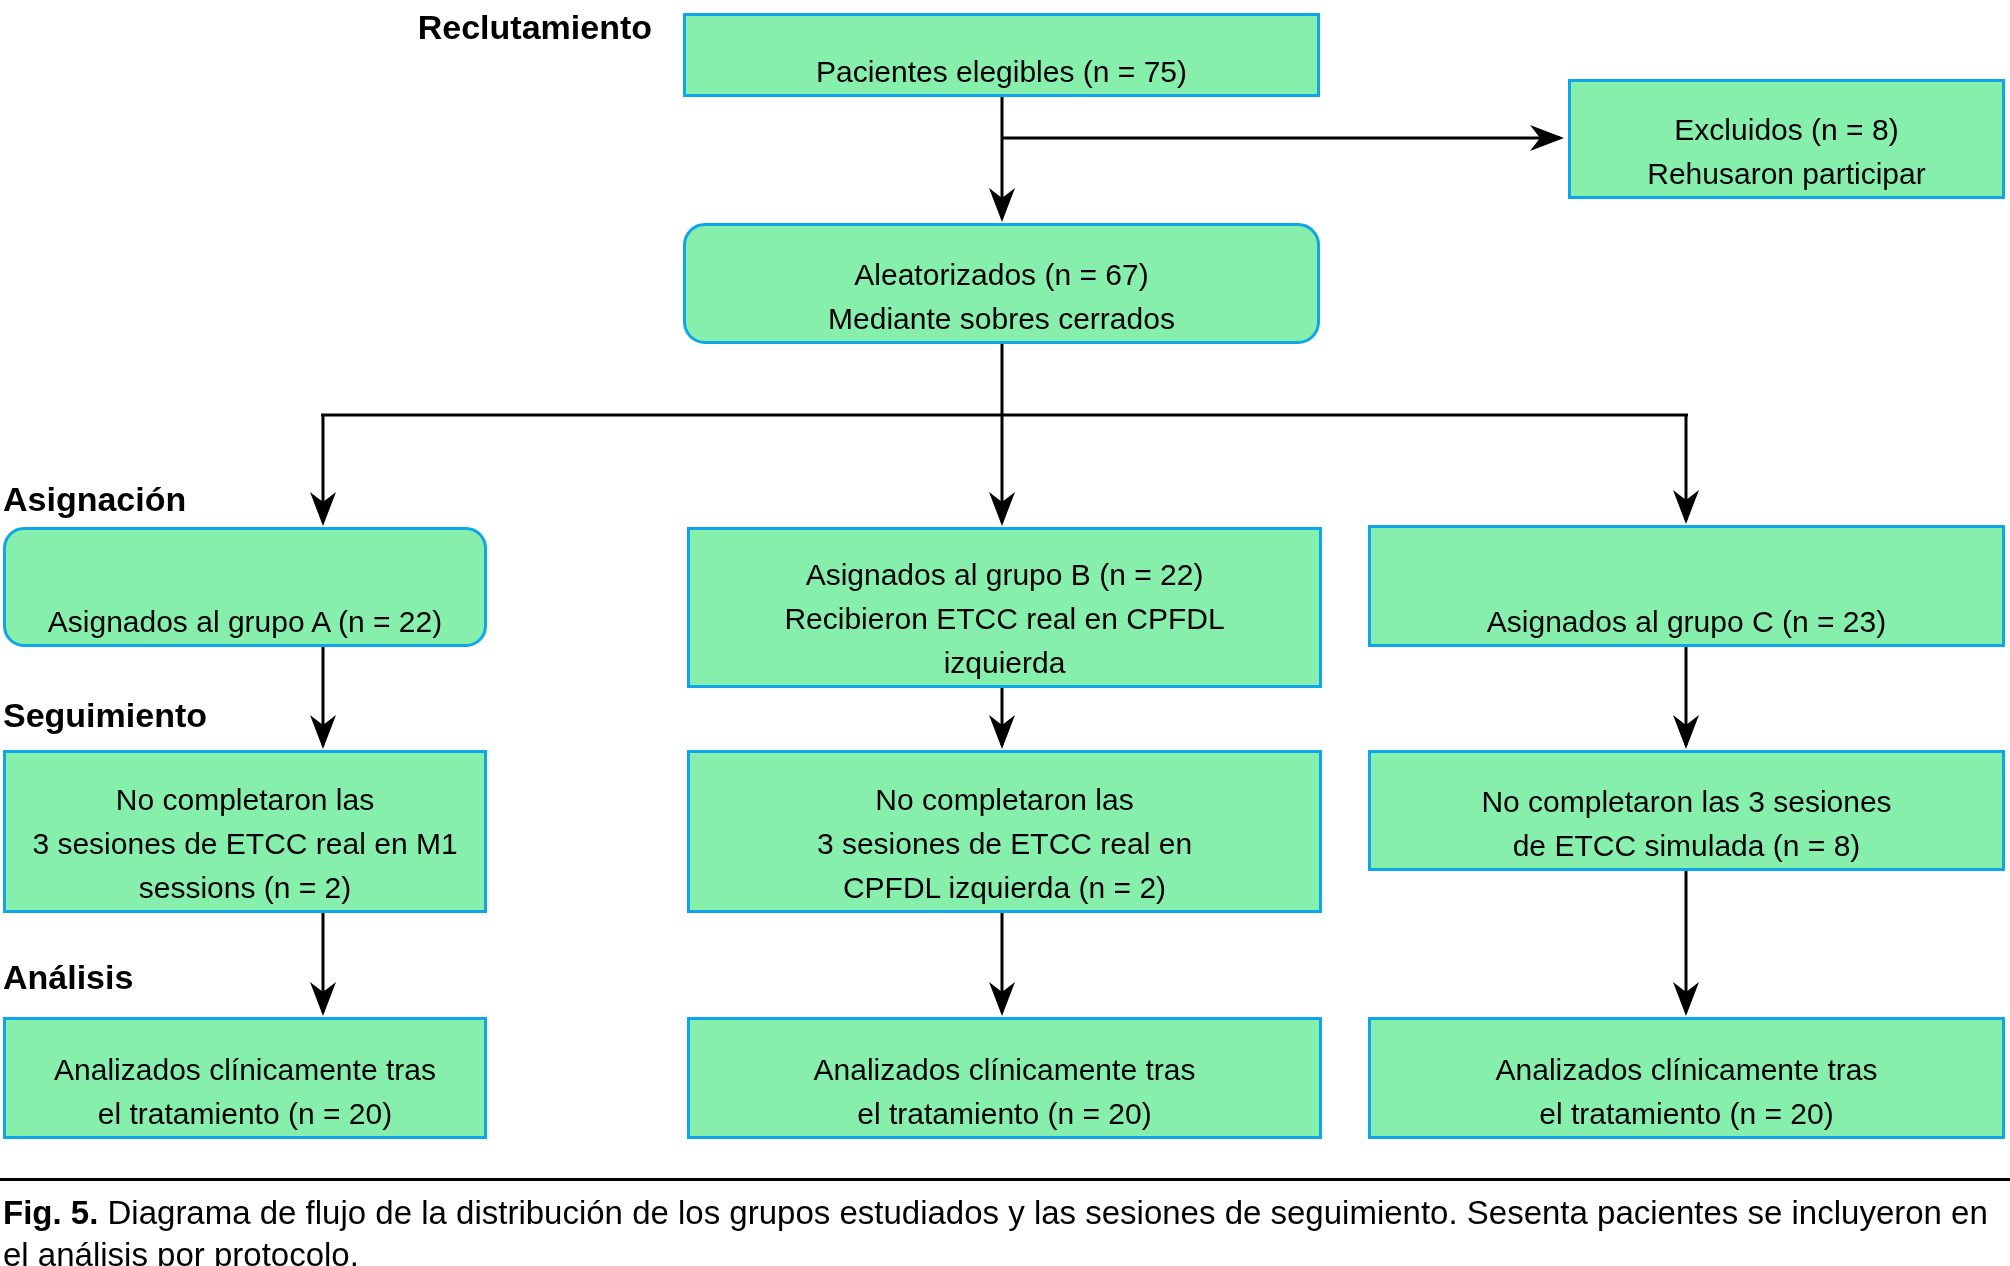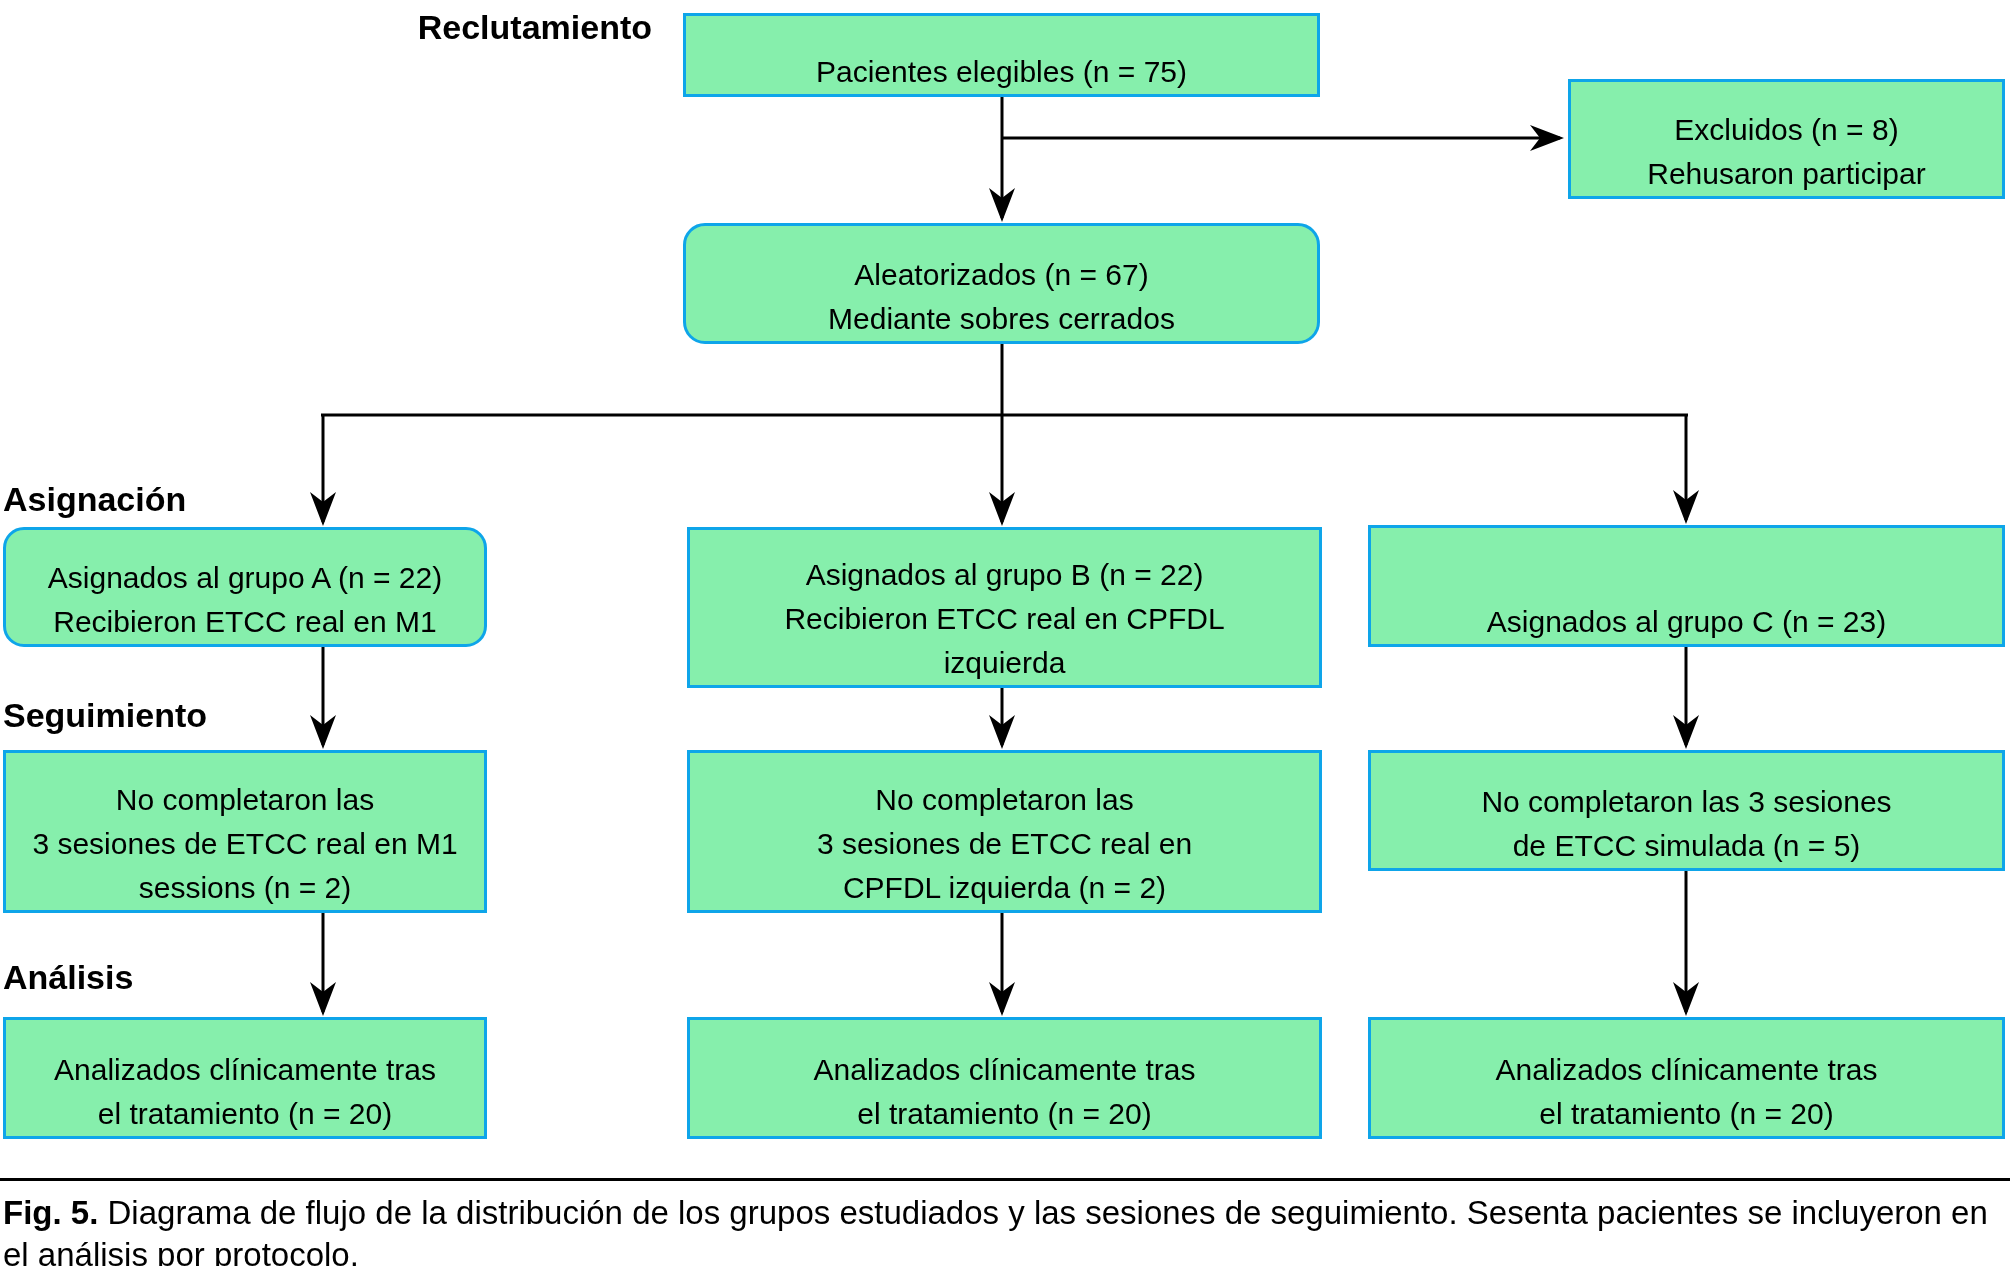--- a/index.html
+++ b/index.html
@@ -96,21 +96,20 @@
     <div>Rehusaron participar</div>
   </div>
 
   <div class="flow-box" style="left:683px; top:223px; width:637px; height:121px;border-radius:22px;">
     <div>Aleatorizados (n = 67)</div>
     <div>Mediante sobres cerrados</div>
   </div>
 
   <div class="flow-box" style="left:3px; top:527px; width:484px; height:120px;border-radius:21px;">
     <div>Asignados al grupo A (n = 22)</div>
-    <div>Recibieron ETCC real en M1</div>
   </div>
   <div class="flow-box" style="left:687px; top:527px; width:635px; height:161px;">
     <div>Asignados al grupo B (n = 22)</div>
     <div>Recibieron ETCC real en CPFDL</div>
     <div>izquierda</div>
   </div>
   <div class="flow-box" style="left:1368px; top:525px; width:637px; height:122px;">
     <div>Asignados al grupo C (n = 23)</div>
   </div>
 
@@ -119,21 +118,21 @@
     <div>3 sesiones de ETCC real en M1</div>
     <div>sessions (n = 2)</div>
   </div>
   <div class="flow-box" style="left:687px; top:750px; width:635px; height:163px;">
     <div>No completaron las</div>
     <div>3 sesiones de ETCC real en</div>
     <div>CPFDL izquierda (n = 2)</div>
   </div>
   <div class="flow-box" style="left:1368px; top:750px; width:637px; height:121px;">
     <div>No completaron las 3 sesiones</div>
-    <div>de ETCC simulada (n = 5)</div>
+    <div>de ETCC simulada (n = 8)</div>
   </div>
 
   <div class="flow-box" style="left:3px; top:1017px; width:484px; height:122px;">
     <div>Analizados clínicamente tras</div>
     <div>el tratamiento (n = 20)</div>
   </div>
   <div class="flow-box" style="left:687px; top:1017px; width:635px; height:122px;">
     <div>Analizados clínicamente tras</div>
     <div>el tratamiento (n = 20)</div>
   </div>

